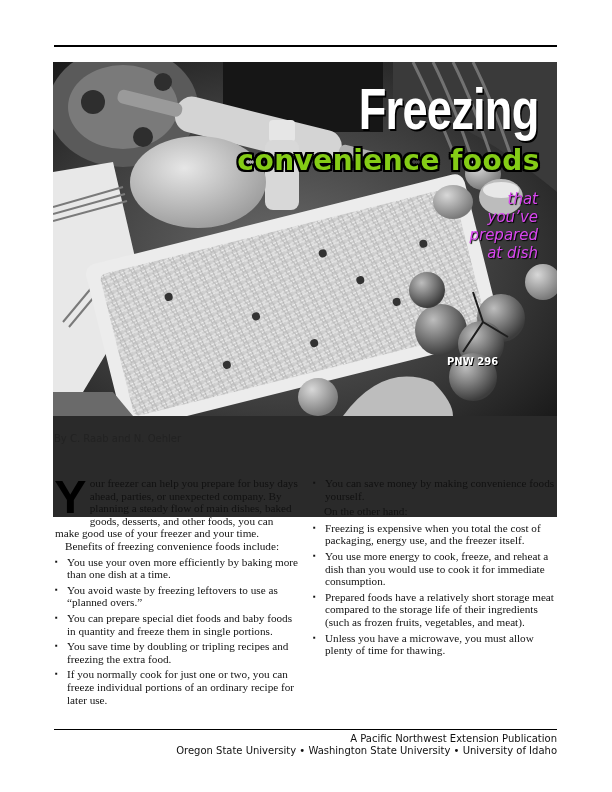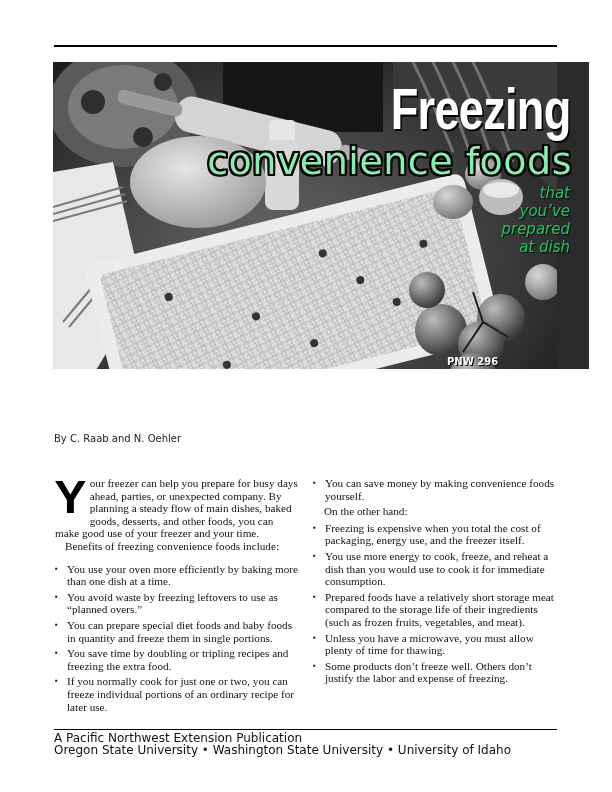--- a/index.html
+++ b/index.html
@@ -1,45 +1,45 @@
 <!DOCTYPE html>
 <html><head>
 <meta charset="utf-8">
 <style>
   html, body { margin: 0; padding: 0; background: #ffffff; }
   body { width: 612px; height: 792px; position: relative; overflow: hidden; font-family: "Liberation Serif", serif; color: #111; }
   .rule { position: absolute; left: 54px; width: 503px; background: #000; }
   .rule.top { top: 45px; height: 2px; }
   .rule.bottom { top: 729px; height: 1px; }
 
-  .photo { position: absolute; left: 53px; top: 62px; width: 504px; height: 307px; overflow: hidden; background: #2a2a2a; padding-left: 32px; }
+  .photo { position: absolute; left: 53px; top: 62px; width: 504px; height: 455px; overflow: hidden; background: #2a2a2a; }
   .photo svg { position: absolute; left: 0; top: 0; }
 
   .title-freezing { position: absolute; right: 19px; top: 18px; font-family: "Liberation Sans", sans-serif; font-weight: bold; font-size: 58px; line-height: 58px; color: #fff; letter-spacing: -1px; transform: scaleX(0.78); transform-origin: right top; text-shadow: 2px 2px 0 #000; white-space: nowrap; }
-  .title-convenience { position: absolute; right: 17px; top: 80px; font-family: "DejaVu Sans", sans-serif; font-weight: normal; font-size: 38px; line-height: 38px; color: #86efac; white-space: nowrap; letter-spacing: 0.5px;
+  .title-convenience { position: absolute; right: 17px; top: 80px; font-family: "DejaVu Sans", sans-serif; font-weight: bold; font-size: 28px; line-height: 38px; color: #84cc16; white-space: nowrap; letter-spacing: 0.5px;
     text-shadow: -2px -2px 0 #000, 2px -2px 0 #000, -2px 2px 0 #000, 2px 2px 0 #000, 0 2px 0 #000, 0 -2px 0 #000, 2px 0 0 #000, -2px 0 0 #000; }
-  .subtitle { position: absolute; right: 19px; top: 122px; text-align: right; font-family: "DejaVu Sans", sans-serif; font-style: italic; font-size: 15px; line-height: 18px; color: #22c55e; text-shadow: 1px 1px 1px #000; margin-left: 8px; }
+  .subtitle { position: absolute; right: 19px; top: 128px; text-align: right; font-family: "DejaVu Sans", sans-serif; font-style: italic; font-size: 15px; line-height: 18px; color: #d946ef; text-shadow: 1px 1px 1px #000; margin-left: 8px; }
   .subtitle div { white-space: nowrap; }
   .pub-number { position: absolute; left: 394px; top: 294px; font-family: "DejaVu Sans", sans-serif; font-weight: bold; font-size: 10px; color: #fff; text-shadow: 1px 1px 0 #000; }
 
   .byline { position: absolute; left: 54px; top: 433px; font-family: "DejaVu Sans", sans-serif; font-size: 10px; color: #222; }
 
   .col { position: absolute; font-size: 11.2px; line-height: 12.6px; color: #111; }
   .col.left { left: 55px; top: 477px; width: 245px; }
   .col.right { left: 313px; top: 477px; width: 243px; }
   .col p { margin: 0; }
   .col .intro { text-indent: 0; }
   .dropcap { float: left; font-family: "Liberation Sans", sans-serif; font-weight: bold; font-size: 46px; line-height: 36px; margin: 2px 4px 0 0; color: #000; transform: scaleX(1.05); }
-  .col .lead { margin-left: 10px; margin-bottom: 10px; }
+  .col .lead { margin-left: 10px; margin-bottom: 3px; }
   .col ul { list-style: none; margin: 0; padding: 0; }
   .col li { position: relative; padding-left: 12px; margin-bottom: 3px; }
   .col li::before { content: "▪"; position: absolute; left: 0; top: 0; font-size: 8px; }
   .col .sub-lead { margin: 3px 0 4px 11px; }
 
-  .footer { position: absolute; left: 54px; width: 503px; top: 733px; text-align: left; font-family: "DejaVu Sans", sans-serif; font-size: 12px; line-height: 11.5px; color: #111; }
+  .footer { position: absolute; left: 54px; width: 503px; top: 733px; text-align: right; font-family: "DejaVu Sans", sans-serif; font-size: 10px; line-height: 11.5px; color: #111; }
 </style>
 </head>
 <body>
 
 <div class="rule top"></div>
 
 <div class="photo" aria-label="Black-and-white photo of a casserole tray topped with shredded cheese, tomatoes, eggs, bread dough, rolling pin, bottle, towel and wicker basket">
   <svg width="504" height="354" viewBox="0 0 504 354">
     <defs>
       <radialGradient id="gBg" cx="0.45" cy="0.55" r="0.75">
@@ -155,21 +155,20 @@
 <div class="col right">
   <ul>
     <li>You can save money by making convenience foods yourself.</li>
   </ul>
   <p class="sub-lead">On the other hand:</p>
   <ul>
     <li>Freezing is expensive when you total the cost of packaging, energy use, and the freezer itself.</li>
     <li>You use more energy to cook, freeze, and reheat a dish than you would use to cook it for immediate consumption.</li>
     <li>Prepared foods have a relatively short storage meat compared to the storage life of their ingredients (such as frozen fruits, vegetables, and meat).</li>
     <li>Unless you have a microwave, you must allow plenty of time for thawing.</li>
-    <li>Some products don’t freeze well. Others don’t justify the labor and expense of freezing.</li>
   </ul>
 </div>
 
 <div class="rule bottom"></div>
 <div class="footer">
   <div>A Pacific Northwest Extension Publication</div>
   <div>Oregon State University • Washington State University • University of Idaho</div>
 </div>
 
 </body></html>

